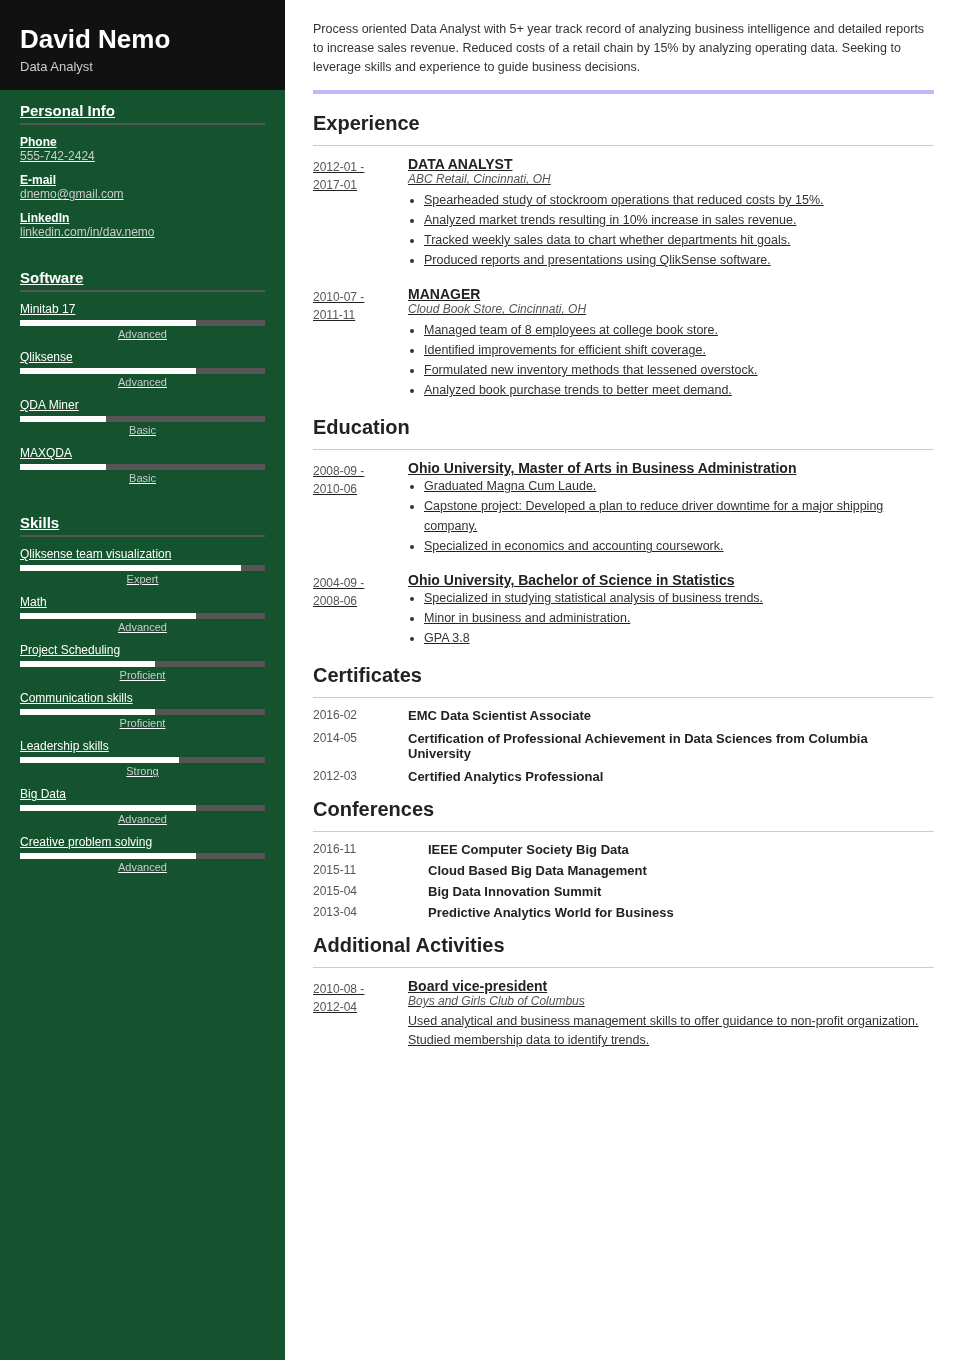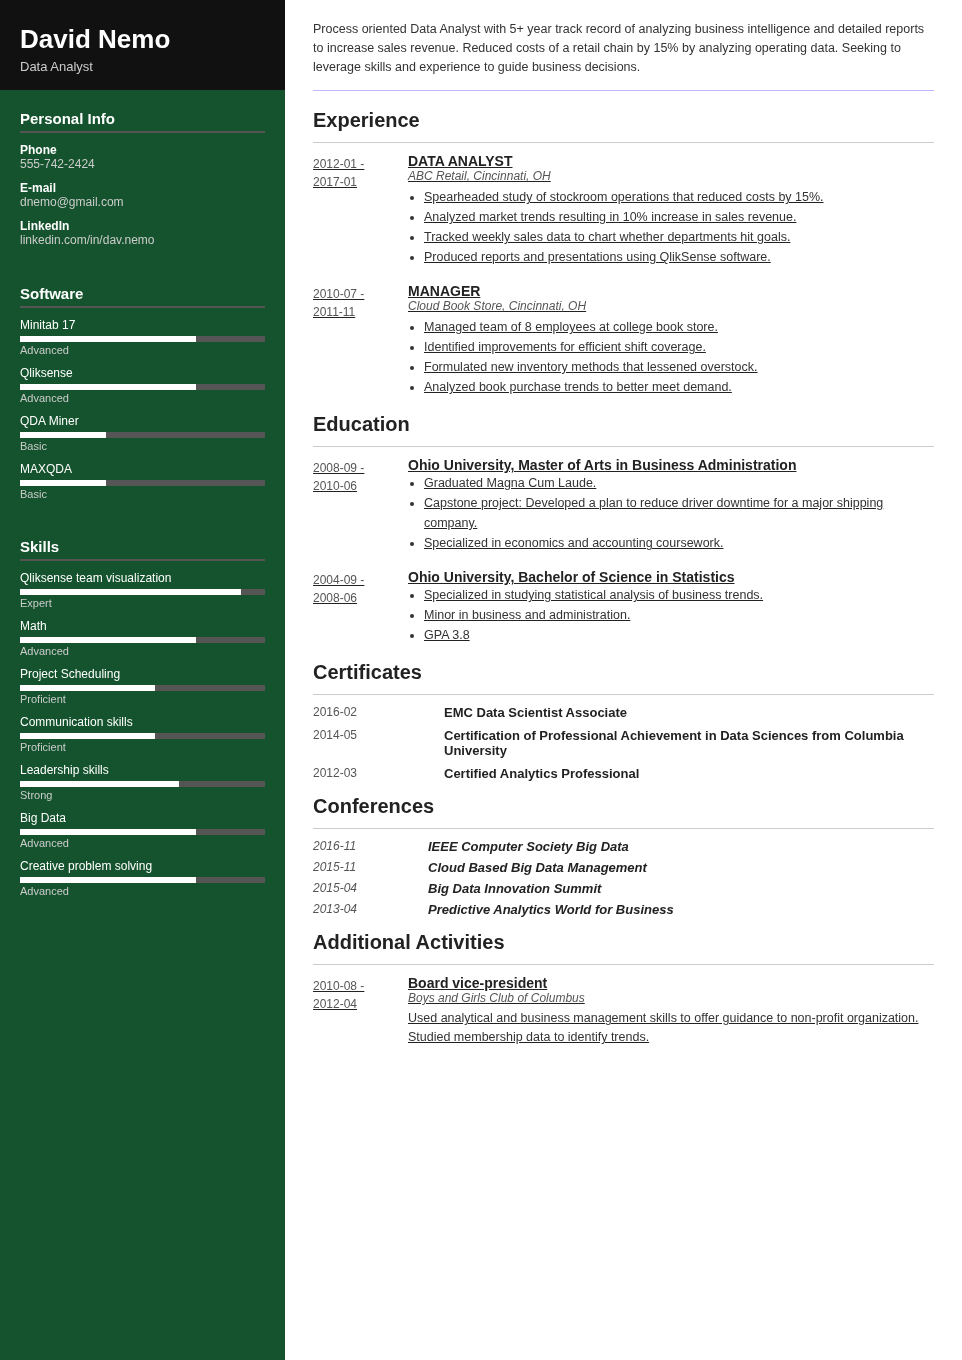--- a/index.html
+++ b/index.html
@@ -33,21 +33,22 @@
       color: #fff;
       line-height: 1.2;
     }
     .sidebar-header .title {
       font-size: 13px;
       color: #ccc;
       margin-top: 4px;
     }
 
     .sidebar-section {
-      padding: 20px 20px 8px;
+      padding: 12px 20px 8px;
+      text-decoration: underline;
     }
     .sidebar-section-title {
       font-size: 15px;
       font-weight: bold;
       color: #fff;
       border-bottom: 2px solid #555;
       padding-bottom: 4px;
       margin-bottom: 10px;
     }
 
@@ -79,36 +80,36 @@
       border-radius: 0;
       margin-bottom: 2px;
     }
     .skill-bar-fill {
       background: #fff;
       height: 6px;
     }
     .skill-level {
       font-size: 11px;
       color: #ccc;
-      text-align: left;
+      text-align: center;
     }
 
     
     .main {
       flex: 1;
       padding: 20px 28px 20px 28px;
       background: #fff;
     }
 
     .summary {
       font-size: 12.5px;
       color: #333;
       line-height: 1.5;
       margin-bottom: 18px;
-      border-bottom: 1px solid #c4b5fd;
+      border-bottom: 4px solid #c4b5fd;
       padding-bottom: 14px;
     }
 
     .section-title {
       font-size: 20px;
       font-weight: bold;
       color: #222;
       margin-bottom: 10px;
       margin-top: 4px;
     }
@@ -154,37 +155,35 @@
     }
     .entry-text {
       font-size: 12.5px;
       color: #333;
       line-height: 1.5;
     }
 
     .cert-entry {
       display: flex;
       margin-bottom: 8px;
-      gap: 36px;
     }
     .cert-date {
       min-width: 95px;
       font-size: 12px;
       color: #555;
     }
     .cert-title {
       font-size: 13px;
       font-weight: bold;
       color: #222;
     }
 
     .conf-entry {
       display: flex;
       margin-bottom: 6px;
-      font-style: italic;
     }
     .conf-date {
       min-width: 95px;
       font-size: 12px;
       color: #555;
     }
     .conf-title {
       font-size: 13px;
       font-weight: bold;
       color: #222;

